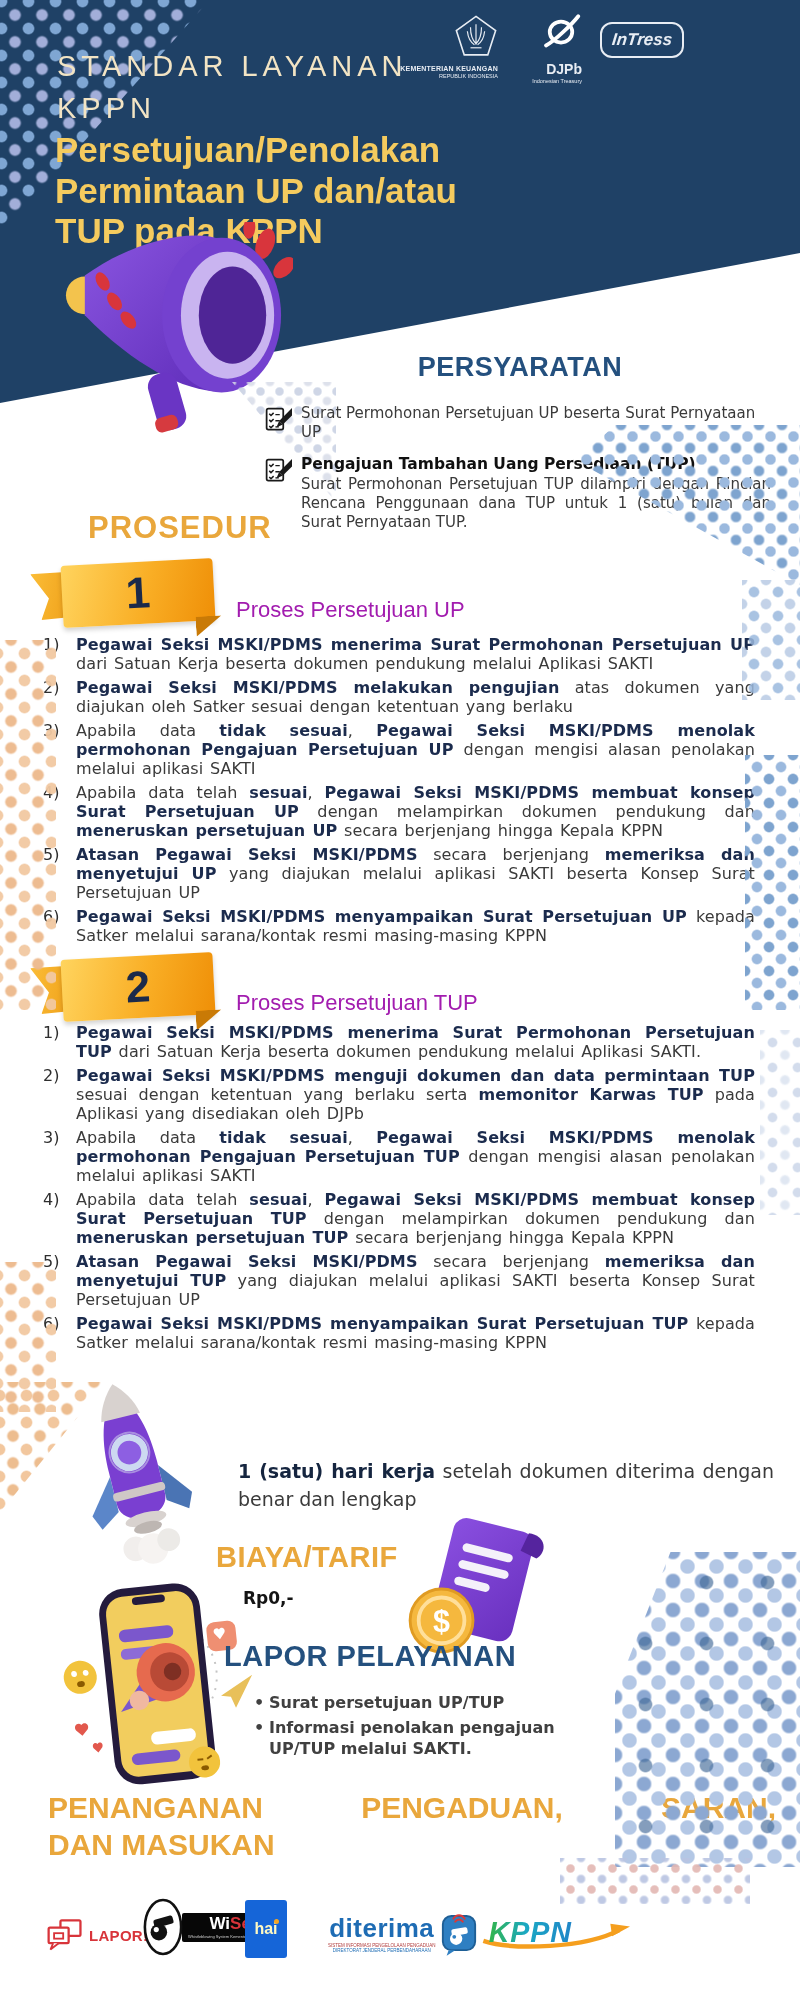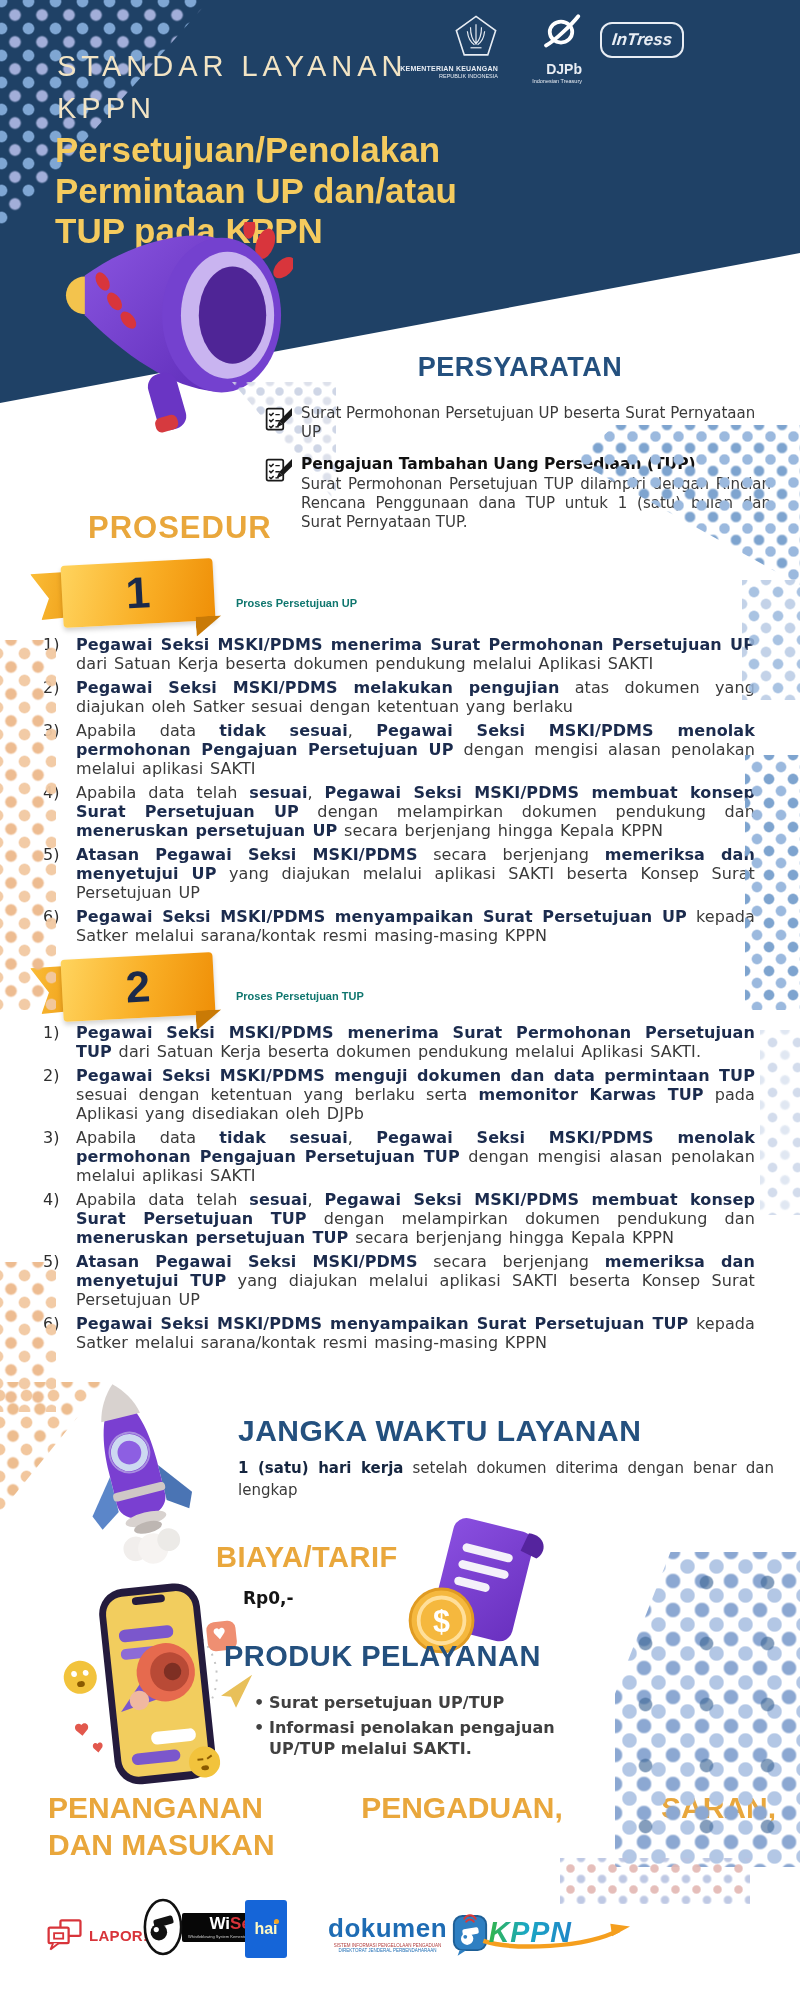--- a/index.html
+++ b/index.html
@@ -41,32 +41,32 @@
   .rb-tail{position:absolute;left:0;top:16px;width:62px;height:56px;
            background:linear-gradient(115deg,#fbbd37,#e88f08);
            clip-path:polygon(0 0,100% 20%,100% 100%,0 84%,20% 50%);transform:rotate(-14deg);}
   .rb-band{position:absolute;left:26px;top:12px;width:152px;height:62px;border-radius:4px;
            background:linear-gradient(105deg,#ffd45e,#f9ae25 55%,#ef8f07);
            transform:rotate(-3deg);box-shadow:0 3px 5px rgba(0,0,0,.18);
            display:flex;align-items:center;justify-content:center;}
   .rb-fold{position:absolute;right:4px;bottom:6px;width:26px;height:20px;background:#c97a06;
            clip-path:polygon(0 0,100% 0,0 100%);transform:rotate(-3deg);}
   .rb-num{font-size:44px;font-weight:800;color:#1b2a4a;}
-  .proc-title{position:absolute;font-size:11px;font-weight:700;color:#0f766e;}
+  .proc-title{position:absolute;font-size:22px;font-weight:400;color:#a21caf;}
   
   .steps{position:absolute;left:42px;width:712px;list-style:none;margin:1px;padding:0;counter-reset:st;}
   .steps li{position:relative;counter-increment:st;padding-left:33px;margin-bottom:5px;
             font-family:"DejaVu Sans",sans-serif;font-size:16px;line-height:19px;
             color:#3a3a3a;text-align:justify;letter-spacing:.1px;word-spacing:1.5px;}
   .steps li::before{content:counter(st) ")";position:absolute;left:0;top:0;color:#2e2e2e;}
   .steps .sb, .rich .sb{font-weight:700;color:#1b2b4d;}
   .rich .sb{color:#15253f;}
   
   .jangka-text{position:absolute;left:238px;top:1458px;width:536px;font-family:"DejaVu Sans",sans-serif;
-               font-size:15px;line-height:1.45;color:#3a3a3a;text-align:justify;}
+               font-size:19px;line-height:1.45;color:#3a3a3a;text-align:justify;}
   .biaya-value{position:absolute;left:243px;top:1588px;font-size:17px;font-weight:800;color:#141414;
                font-family:"DejaVu Sans",sans-serif;}
   .produk-list{position:absolute;left:252px;top:1692px;width:336px;list-style:none;margin:0;padding:0;}
   .produk-list li{position:relative;padding-left:17px;font-size:16px;font-weight:700;color:#404040;
                   line-height:1.35;margin-bottom:3px;font-family:"DejaVu Sans",sans-serif;}
   .produk-list li::before{content:"•";position:absolute;left:2px;top:0;}
   .pengaduan{position:absolute;left:48px;top:1790px;width:728px;color:#e9a73c;font-weight:800;
              font-size:30px;line-height:1.22;}
   .pengaduan .l1{text-align:justify;text-align-last:justify;}
   
@@ -224,21 +224,20 @@
       <path d="M80 6 C90 15 98 28 101 42 L59 42 C62 28 70 15 80 6 Z" fill="#d8d2cf"></path>
       <circle cx="80" cy="80" r="16" fill="#8d5fe2" stroke="#cdd9f1" stroke-width="7"></circle>
       <circle cx="80" cy="80" r="21" fill="none" stroke="#a98fe0" stroke-width="2"></circle>
       <rect x="52" y="118" width="56" height="9" rx="4" fill="#cfc8c6"></rect>
       <ellipse cx="80" cy="152" rx="22" ry="7" fill="#d8d2cf"></ellipse>
       <ellipse cx="80" cy="161" rx="15" ry="6" fill="#bdb6b2"></ellipse>
     </g>
   </svg>
   <div class="dots" style="--c1:#f2c79e;--c2:#edbd8f;--r:5px;--s:27px;left:-14px;top:1382px;width:120px;height:148px;clip-path:polygon(0 0,100% 0,0 100%);"></div>
 
-  <div class="sec-head-blue" style="left:238px;top:1414px;font-size:30px;">JANGKA WAKTU LAYANAN</div>
   <div class="jangka-text rich"><span class="sb">1 (satu) hari kerja</span><span> setelah dokumen diterima dengan benar dan lengkap</span></div>
 
   <div class="sec-head-orange" style="left:216px;top:1541px;font-size:29px;">BIAYA/TARIF</div>
   <div class="biaya-value">Rp0,-</div>
 
   <svg style="position:absolute;left:392px;top:1510px;" width="162" height="156" viewBox="0 0 170 160">
     <defs>
       <linearGradient id="rcp" x1="0" y1="0" x2="1" y2="1">
         <stop offset="0" stop-color="#8a4fe0"></stop>
           <stop offset="1" stop-color="#6930bf"></stop>
@@ -279,21 +278,21 @@
       <path d="M145 189 h6 M155 189 l5 -3" stroke="#8a5a00" stroke-width="2" fill="none"></path>
       <ellipse cx="152" cy="198" rx="4" ry="2.5" fill="#8a5a00"></ellipse>
       <path d="M24 146 c-3 -5 3 -9 6 -5 c3 -4 9 0 6 5 l-6 6 Z" fill="#e2584d"></path>
       <path d="M40 166 c-2 -4 2 -7 4.5 -4 c2.5 -3 6.5 0 4.5 4 l-4.5 5 Z" fill="#e2584d"></path>
       <rect x="168" y="50" width="30" height="30" rx="8" fill="#ef8f72"></rect>
       <path d="M176 62 c-2.5 -4 2.5 -7.5 5 -4 c2.5 -3.5 7.5 0 5 4 l-5 6 Z" fill="#ffffff"></path>
       <path d="M176 126 L210 108 L190 140 L186 128 Z" fill="#e8c05a"></path>
     </g>
   </svg>
 
-  <div class="sec-head-blue" style="left:224px;top:1640px;font-size:29px;">PRODUK PELAYANAN</div>
+  <div class="sec-head-blue" style="left:224px;top:1640px;font-size:29px;">LAPOR PELAYANAN</div>
   <ul class="produk-list">
     <li>Surat persetujuan UP/TUP</li>
     <li>Informasi penolakan pengajuan UP/TUP melalui SAKTI.</li>
   </ul>
 
   <div class="pengaduan">
     <div class="l1">PENANGANAN PENGADUAN, SARAN,</div>
     <div class="l2">DAN MASUKAN</div>
   </div>
 
@@ -323,21 +322,21 @@
 
   <div class="flogo" style="left:245px;top:1900px;">
     <div class="hai-box">
       <span class="hai-txt">hai</span>
       <span class="hai-dot"></span>
     </div>
   </div>
 
   <div class="flogo" style="left:328px;top:1912px;">
     <div class="sipandu-col">
-      <span class="sipandu-name">dokumen</span>
+      <span class="sipandu-name">diterima</span>
       <span class="sipandu-t1">SISTEM INFORMASI PENGELOLAAN PENGADUAN</span>
       <span class="sipandu-t2">DIREKTORAT JENDERAL PERBENDAHARAAN</span>
     </div>
     <svg width="38" height="44" viewBox="0 0 40 46">
       <rect x="3" y="4" width="34" height="36" rx="9" fill="#2e7fc2" stroke="#1e5f96" stroke-width="2"></rect>
       <path d="M9 40 L7 46 L16 40 Z" fill="#2e7fc2"></path>
       <path d="M16 10 c2 -3 6 -3 8 0 M14 7 c3 -5 9 -5 12 0" stroke="#d83a3a" stroke-width="2" fill="none" stroke-linecap="round"></path>
       <rect x="12" y="17" width="17" height="7" rx="2" fill="#ffffff" transform="rotate(-10 20 20)"></rect>
       <circle cx="17" cy="28" r="6.5" fill="#ffffff"></circle>
       <circle cx="15" cy="26" r="2" fill="#2e7fc2"></circle>

